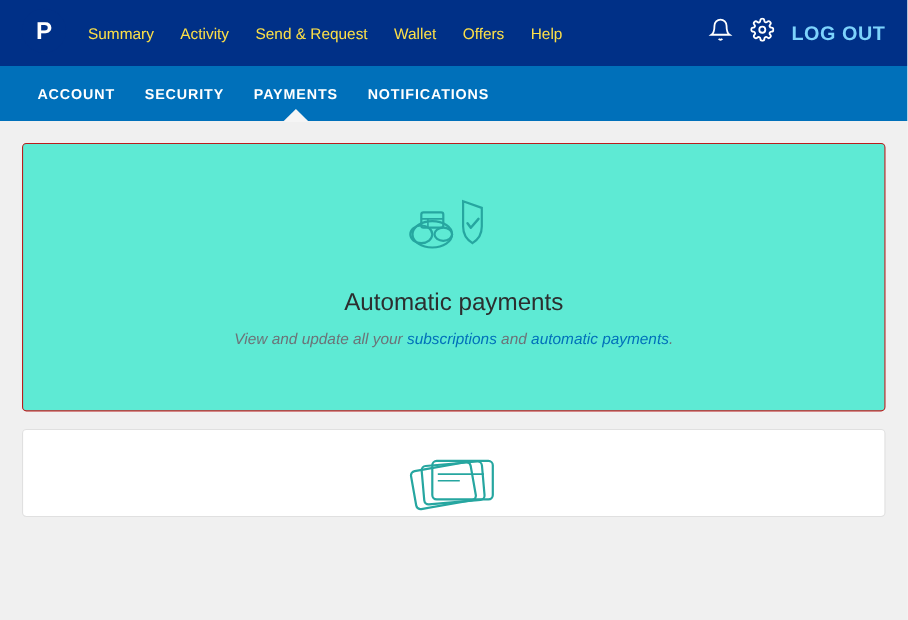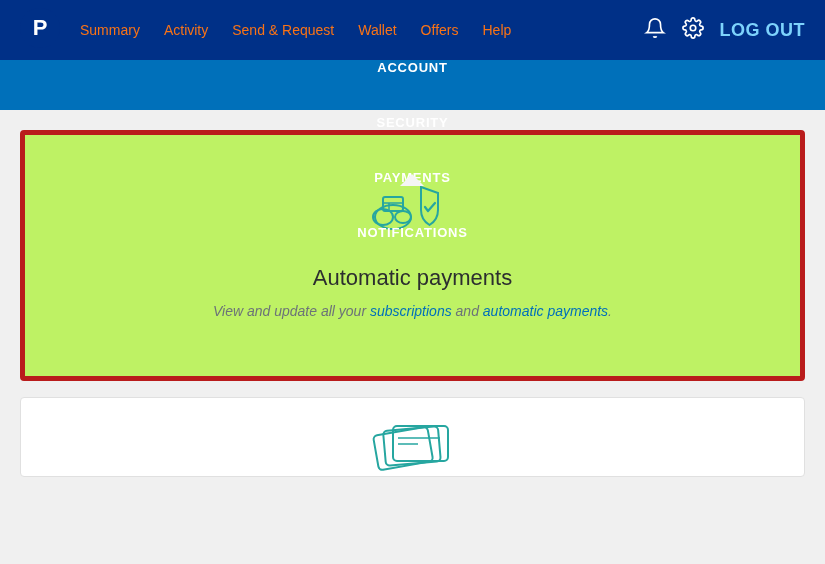--- a/index.html
+++ b/index.html
@@ -18,21 +18,21 @@
       height: 40px;
       margin-right: 20px;
       flex-shrink: 0;
     }
     .nav-links {
       display: flex;
       gap: 24px;
       flex: 1;
     }
     .nav-link {
-      color: #f97316;
+      color: #fde047;
       text-decoration: none;
       font-size: 14px;
       font-weight: 500;
       cursor: pointer;
     }
     .nav-right {
       display: flex;
       align-items: center;
       gap: 16px;
     }
@@ -47,24 +47,23 @@
       font-weight: 700;
       cursor: pointer;
       letter-spacing: 0.5px;
     }
 
     
     .sub-nav {
       background: #0070ba;
       display: flex;
       align-items: center;
-      padding: 0 30px;
+      padding: 16px 30px;
       height: 50px;
-      gap: 40px;
-      flex-direction: column;
+      gap: 19px;
     }
     .sub-nav-item {
       color: #fff;
       font-size: 13px;
       font-weight: 600;
       letter-spacing: 0.8px;
       cursor: pointer;
       text-transform: uppercase;
       padding: 0 4px;
       height: 50px;
@@ -88,22 +87,22 @@
     
     .content-area {
       padding: 20px 20px 0 20px;
       background: #f0f0f0;
       height: calc(564px - 110px);
       overflow: hidden;
     }
 
     
     .card {
-      background: #bef264;
-      border: 5px solid #b91c1c;
+      background: #5eead4;
+      border: 1px solid #b91c1c;
       border-radius: 4px;
       margin-bottom: 16px;
     }
     .card-inner {
       display: flex;
       flex-direction: column;
       align-items: center;
       padding: 30px 40px 35px;
     }
 

